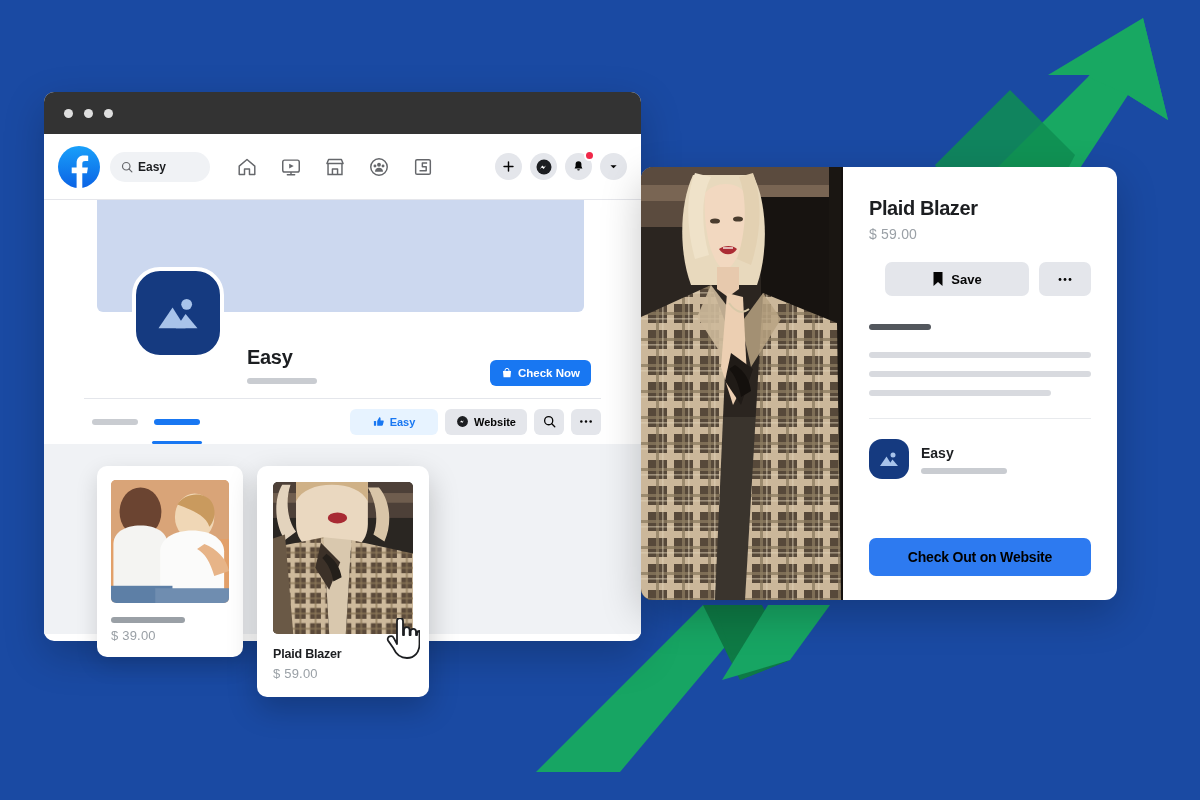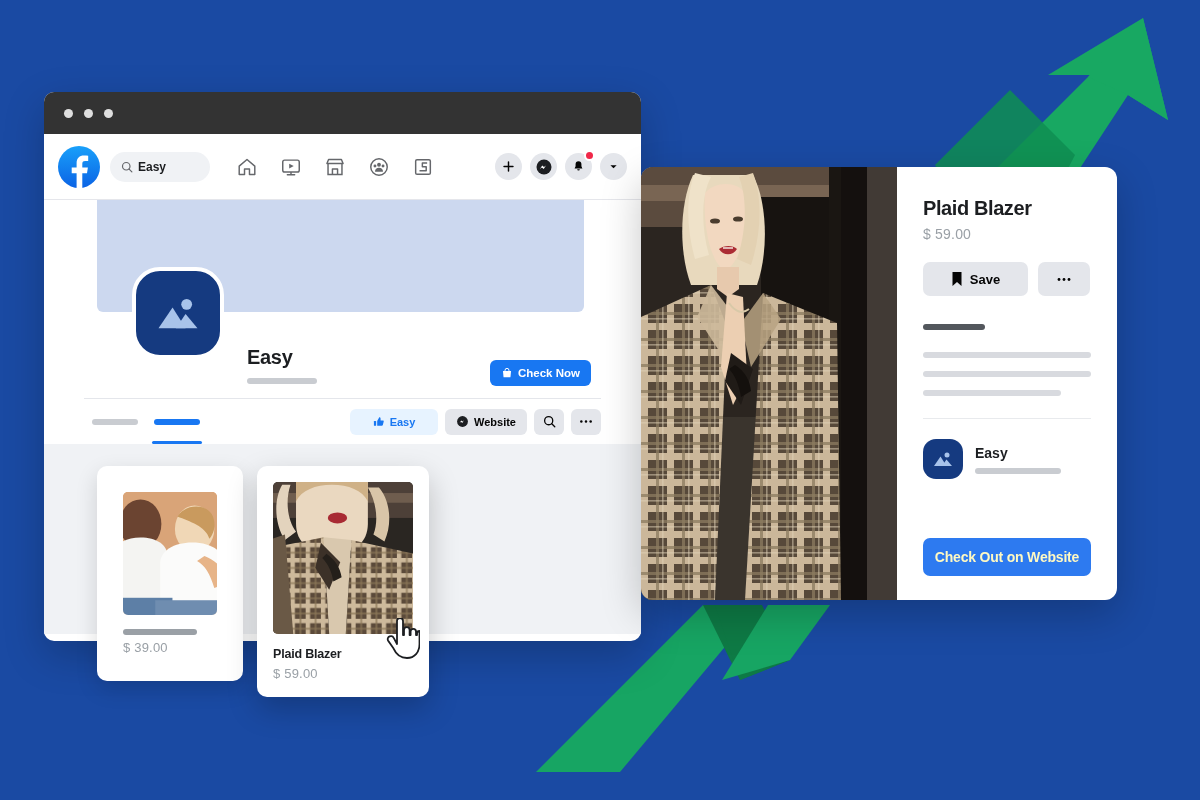--- a/index.html
+++ b/index.html
@@ -101,21 +101,21 @@
   }
   .act.liked { background: #e7f3ff; color: #1877f2; width: 88px; }
   .act.icononly { width: 30px; padding: 0; }
 
   .shelf { background: #f0f2f5; flex: 1; height: 100%; }
 
   
   .cards { position: absolute; left: 97px; top: 466px; z-index: 6;
            display: flex; align-items: flex-start; gap: 14px; }
   .pcard {
-    width: 146px; background: #fff; border-radius: 10px; padding: 26px;
+    width: 146px; background: #fff; border-radius: 10px; padding: 14px;
     box-shadow: 0 8px 22px rgba(0,0,0,.14);
   }
   .pcard.featured { width: 172px; padding: 16px; box-shadow: 0 12px 30px rgba(0,0,0,.22); }
   .pimg { width: 100%; border-radius: 5px; overflow: hidden; display: block; }
   .pcard .pimg { height: 123px; }
   .pcard.featured .pimg { height: 152px; }
   .ptitle { font-size: 12.5px; font-weight: bold; color: #1c1e21; margin-top: 13px; letter-spacing: -.2px; }
   .pprice { font-size: 13px; color: #9aa0a6; margin-top: 5px; letter-spacing: .2px; }
   .pcard .ph-bar { height: 6px; width: 74px; margin-top: 14px; background: #9aa0a6; }
 
@@ -133,35 +133,35 @@
   .detail-info { flex: 1; padding: 30px 26px 24px 26px; display: flex; flex-direction: column; }
   .dtitle { font-size: 20px; font-weight: bold; color: #1c1e21; letter-spacing: -.4px; }
   .dprice { font-size: 14px; color: #9aa0a6; margin-top: 6px; letter-spacing: .2px; }
   .drow { display: flex; gap: 10px; margin-top: 20px; }
   .dbtn {
     height: 34px; border-radius: 7px; background: #e4e6eb; border: none;
     display: flex; align-items: center; justify-content: center; gap: 7px;
     font-size: 13px; font-weight: bold; color: #050505; font-family: inherit;
     cursor: pointer;
   }
-  .dbtn.save { width: 105px; }
+  .dbtn.save { width: 144px; margin-left: 16px; }
   .dbtn.more { width: 52px; }
   .desc { margin-top: 28px; }
   .desc .l { height: 6px; border-radius: 3px; background: #d8dadf; margin-top: 13px; }
   .desc .l.head { background: #53575d; width: 62px; margin-top: 0; }
   .divider { height: 1px; background: #e8eaed; margin-top: 22px; }
   .seller { display: flex; align-items: center; gap: 12px; margin-top: 20px; }
   .avatar-sm {
     width: 40px; height: 40px; border-radius: 13px; background: #153a80;
     display: flex; align-items: center; justify-content: center; flex: 0 0 auto;
   }
   .seller-name { font-size: 14px; font-weight: bold; color: #1c1e21; }
   .checkout {
     margin-top: auto; height: 38px; border-radius: 7px; background: #2d7af0;
-    color: #fef9c3; border: none; font-size: 14px; font-weight: bold;
+    color: #000000; border: none; font-size: 14px; font-weight: bold;
     font-family: inherit; cursor: pointer; letter-spacing: -.2px;
   }
 </style>
 </head>
 <body>
 
 <svg class="bg-arrows" width="1200" height="800" viewBox="0 0 1200 800">
 
   <g>
     <path d="M930 235 L1090 75 L1048 75 L1143 18 L1168 120 L1128 95 L1000 290 Z" fill="#18a862"></path>

